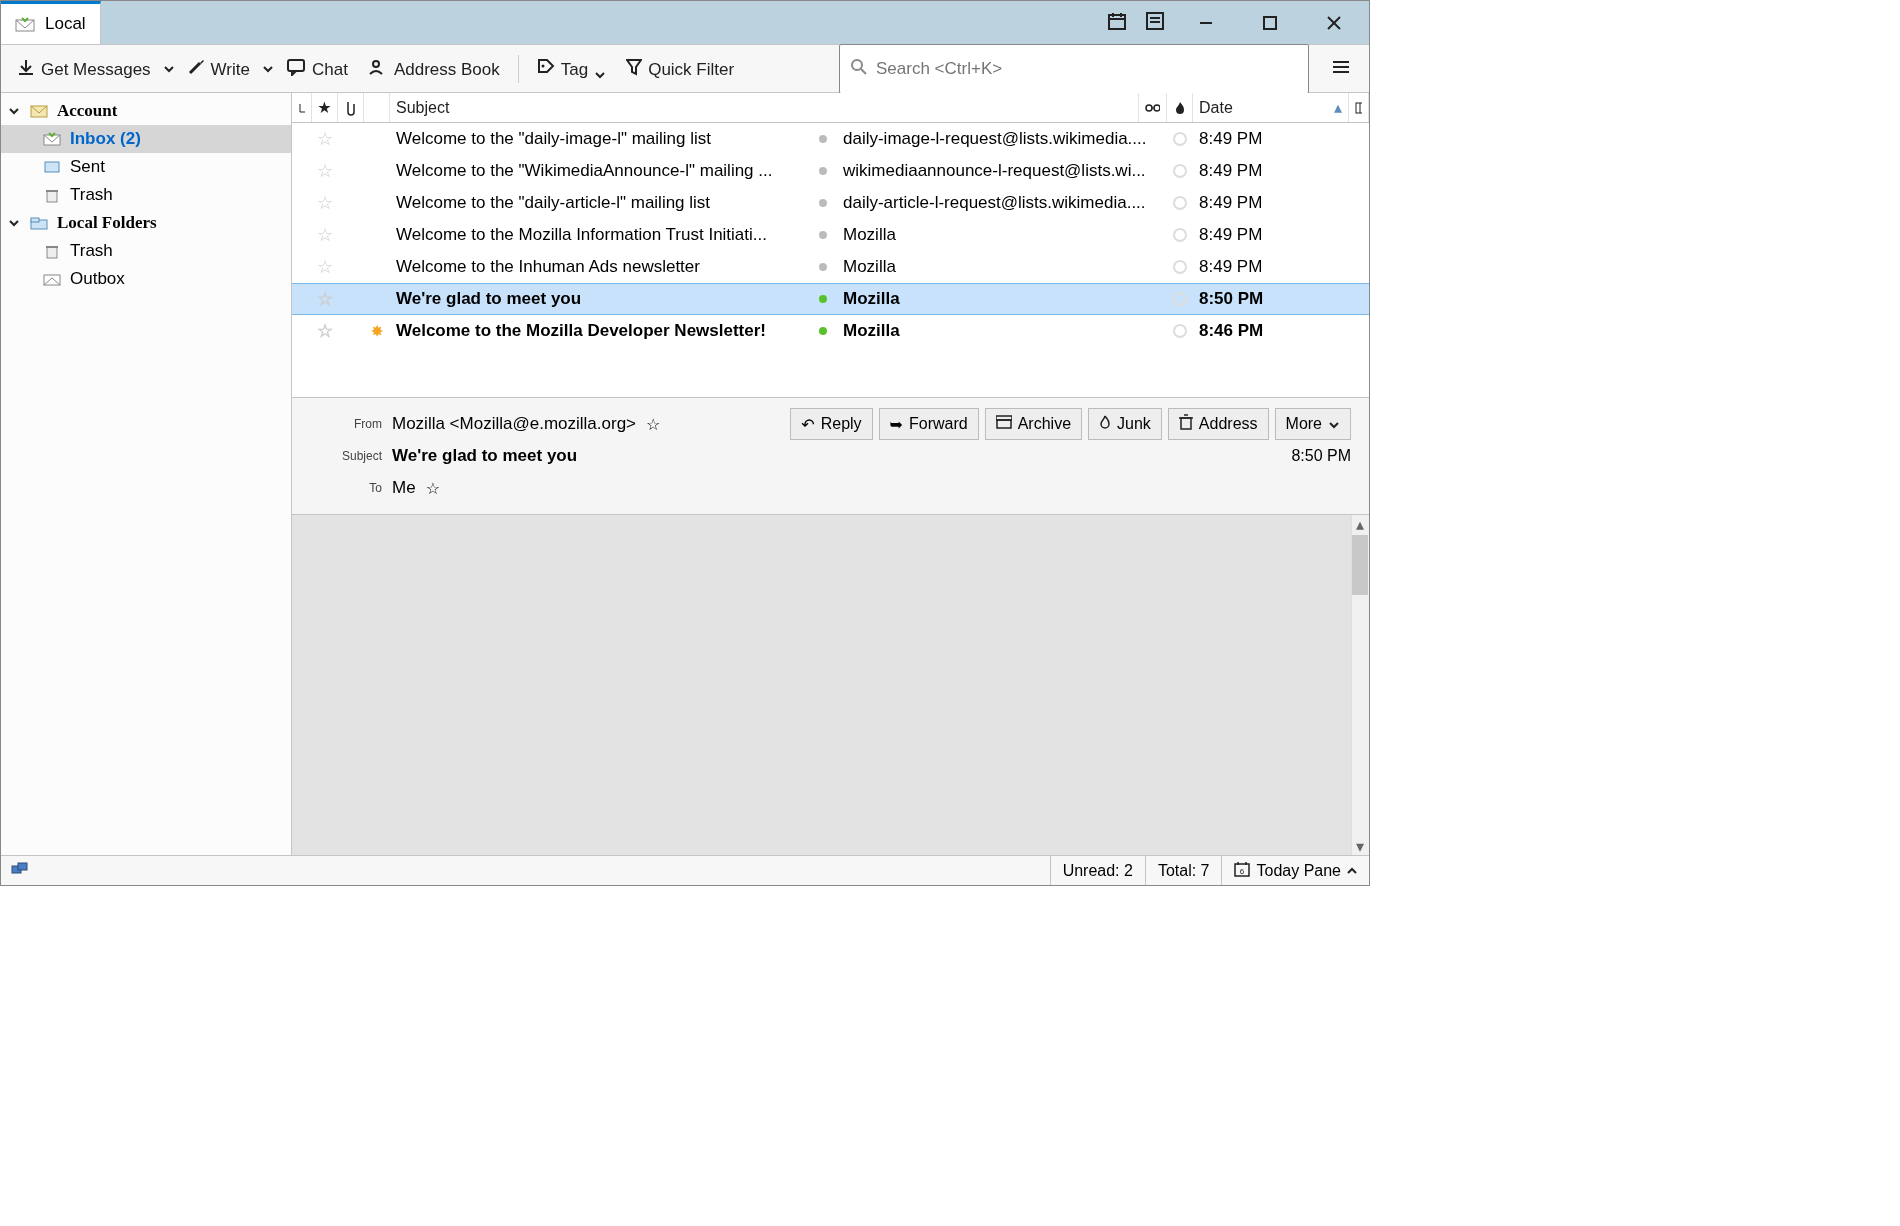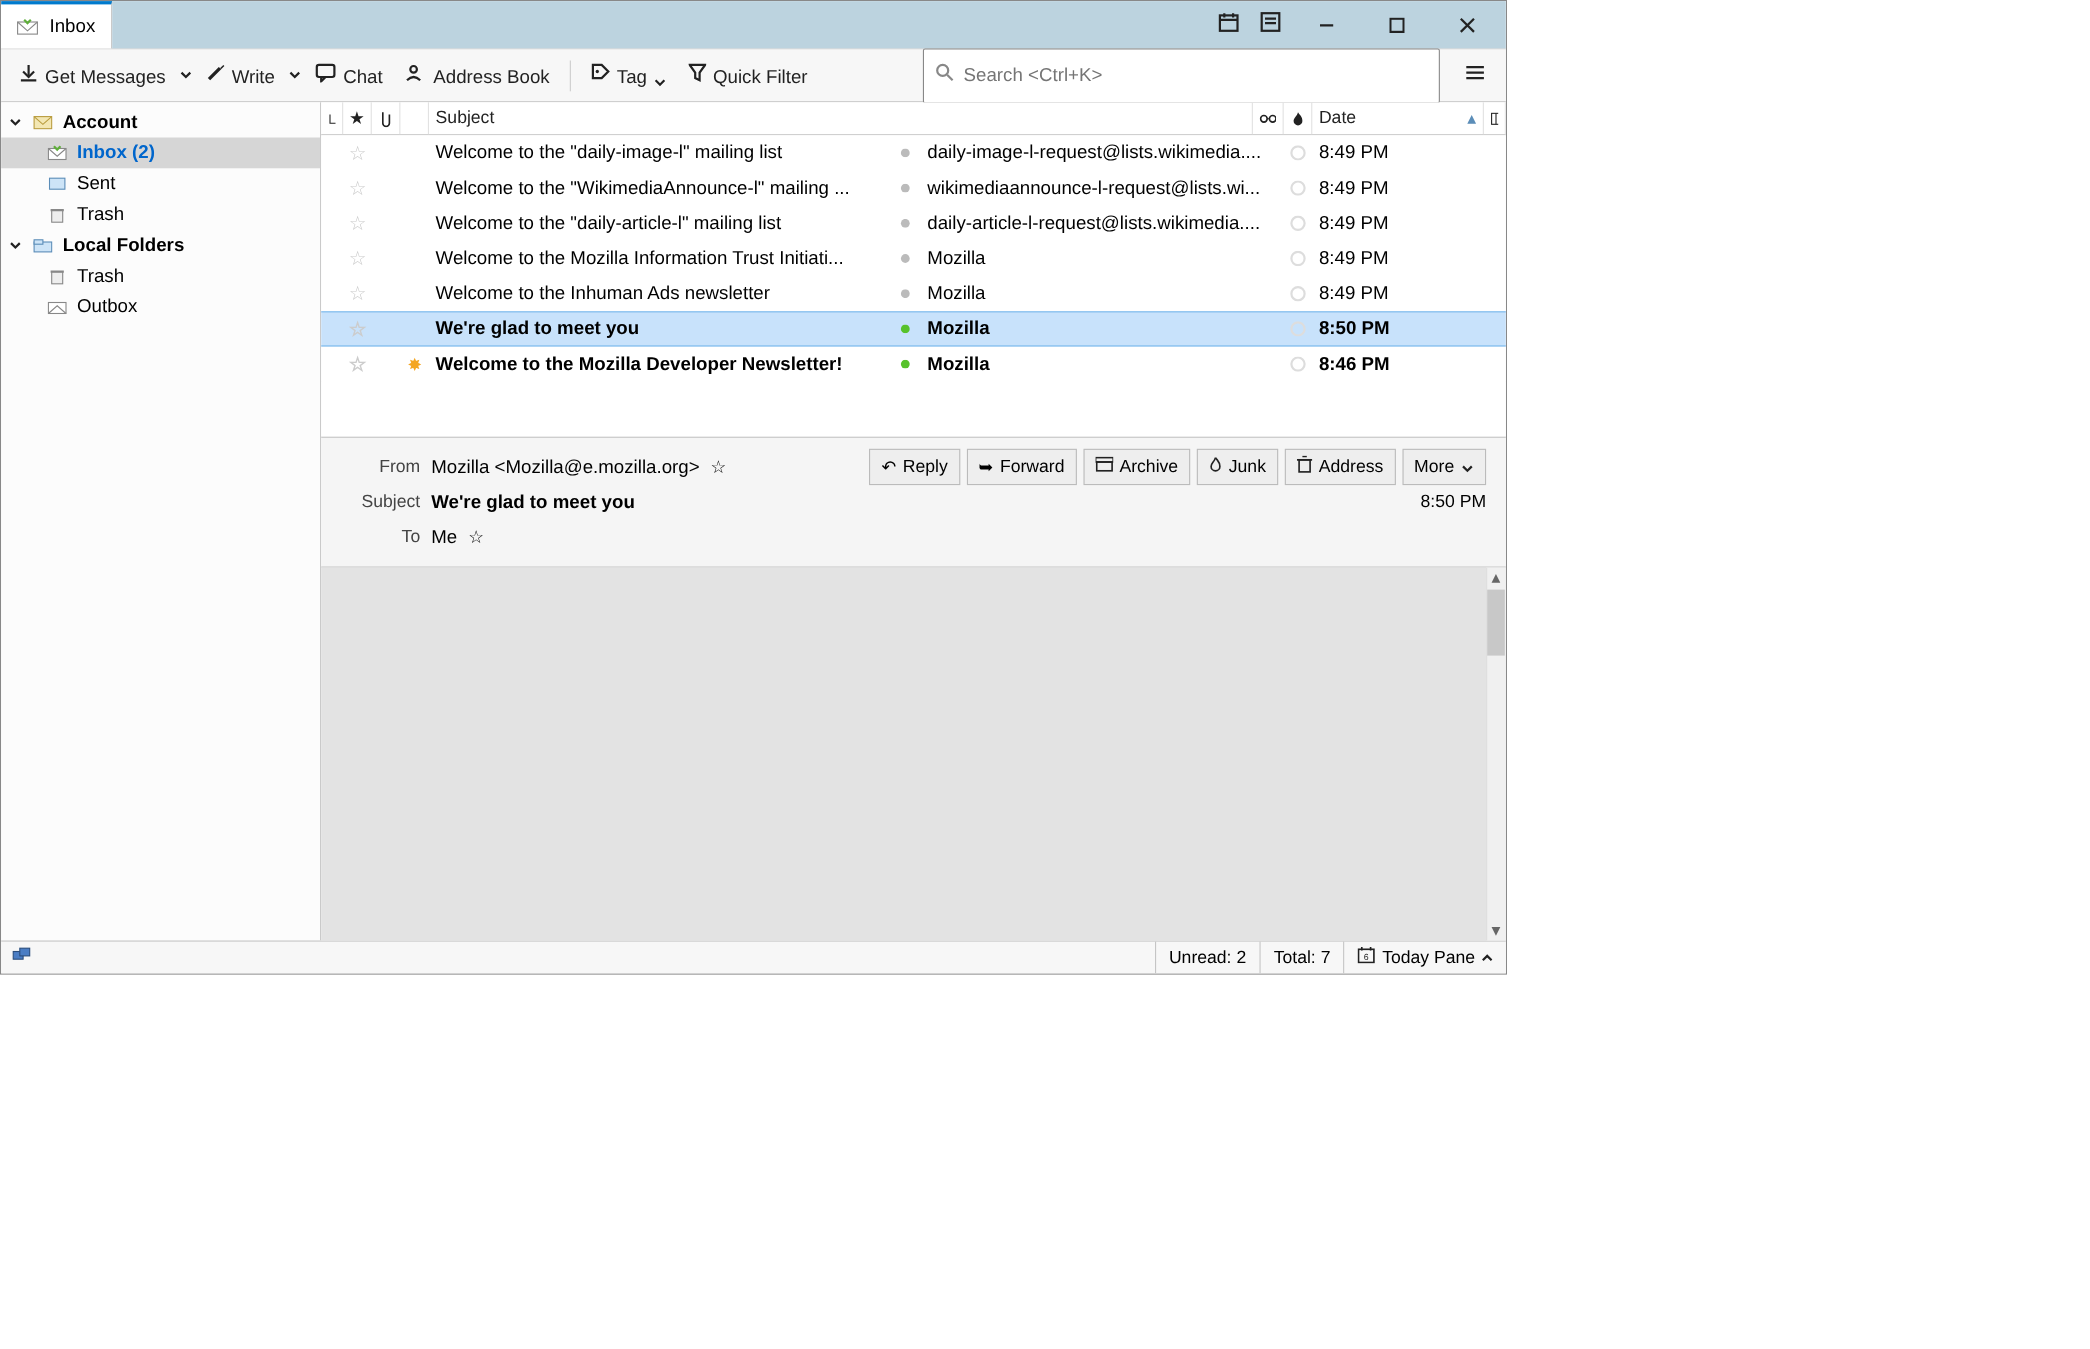--- a/index.html
+++ b/index.html
@@ -18,21 +18,21 @@
   .toolbar .searchbox { flex:1; max-width:470px; margin-left:auto; height:50px; border:1px solid #888; border-radius:2px; display:flex; align-items:center; gap:8px; padding:0 10px; background:#fff;}
   .toolbar .searchbox input { border:none; outline:none; flex:1; font-size:17px; color:#666;}
   .menu-btn { padding:4px 10px; margin-left:8px;}
   .tool-label { font-size:17px; color:#222; }
   
   
   .main { flex:1; display:flex; min-height:0; }
   .sidebar { width:291px; border-right:1px solid #c5c5c5; background:#fcfcfc; padding-top:4px; font-size:17px;}
   .tree-row { display:flex; align-items:center; gap:8px; padding:4px 6px; }
   .tree-expander { width:14px; display:flex; justify-content:center;}
-  .tree-account { font-weight:700; }
+  .tree-account { font-weight:700;font-family:Liberation Serif, serif; }
   .tree-sub { padding-left:41px; }
   .tree-sub.selected { background:#d6d6d6; }
   .tree-sub.selected .folder-label { color:#0066cc; font-weight:700;}
   .folder-icon { width:20px; height:16px; display:inline-flex; align-items:center; justify-content:center;}
   
   .content { flex:1; display:flex; flex-direction:column; min-width:0; }
   
   
   .list-header { height:30px; display:flex; align-items:center; border-bottom:1px solid #c5c5c5; font-size:16px; color:#222; background:#fff;}
   .list-header > div { border-right:1px solid #e2e2e2; height:100%; display:flex; align-items:center; padding:0 6px;}
@@ -57,21 +57,21 @@
   .c-subject{flex:1;} .c-read{width:28px;justify-content:center;} .c-corr{width:330px;} .c-fire{width:26px;justify-content:center;} .c-date{width:156px;} .c-sort{width:20px;}
   .dot-grey { width:8px;height:8px;border-radius:50%;background:#bbb;}
   .dot-green { width:8px;height:8px;border-radius:50%;background:#57c22b;}
   .star-outline { color:#ccc; font-size:18px;}
   .star-new { color:#f4a623; font-size:14px;}
   .circle-outline { width:14px;height:14px;border-radius:50%;border:2px solid #ddd;}
   
   
   .msg-header { border-top:1px solid #c5c5c5; border-bottom:1px solid #c5c5c5; background:#f5f5f5; padding:10px 18px 10px 10px;}
   .msg-header-row { display:flex; align-items:center; gap:10px; min-height:32px;}
-  .msg-header-label { width:80px; text-align:right; color:#444; font-size:16px;}
+  .msg-header-label { width:80px; text-align:right; color:#444; font-size:12px;}
   .msg-header-value { font-size:17px; }
   .msg-actions { margin-left:auto; display:flex; gap:6px;}
   .act-btn { border:1px solid #bbb; background:#eee; padding:5px 10px; display:flex; align-items:center; gap:6px; font-size:16px;}
   .msg-time { margin-left:auto; font-size:16px;}
   
   .msg-body { flex:1; background:#e3e3e3; position:relative; }
   .scrollbar-v { position:absolute; right:0; top:0; bottom:0; width:18px; background:#f0f0f0; border-left:1px solid #ddd;}
   .scrollbar-thumb{ position:absolute; right:1px; top:20px; width:16px; height:60px; background:#c8c8c8;}
   .scrollbar-arrow{ position:absolute; right:0; width:18px; height:18px; display:flex;align-items:center;justify-content:center; color:#666;}
   
@@ -88,21 +88,21 @@
 
 <div class="titlebar">
   <div class="tab">
     <span>
       <svg class="icon-svg" width="20" height="16">
           <rect x="1" y="4" width="18" height="11" fill="#fff" stroke="#888"></rect>
           <polyline points="1,4 10,12 19,4" fill="none" stroke="#888"></polyline>
           <polyline points="7,2 10,5 13,2" fill="none" stroke="#5fae3a" stroke-width="2"></polyline>
         </svg>
     </span>
-    <span style="font-size:17px;">Inbox</span>
+    <span style="font-size:17px;">Local</span>
   </div>
   <div class="rightbar">
     <span><svg width="20" height="20">
           <rect x="2" y="4" width="16" height="14" fill="none" stroke="#222" stroke-width="2"></rect>
           <line x1="2" y1="8" x2="18" y2="8" stroke="#222" stroke-width="2"></line>
           <line x1="6" y1="2" x2="6" y2="6" stroke="#222" stroke-width="2"></line>
           <line x1="14" y1="2" x2="14" y2="6" stroke="#222" stroke-width="2"></line>
         </svg></span>
     <span><svg width="20" height="20">
           <rect x="2" y="2" width="16" height="16" fill="none" stroke="#222" stroke-width="2"></rect>

